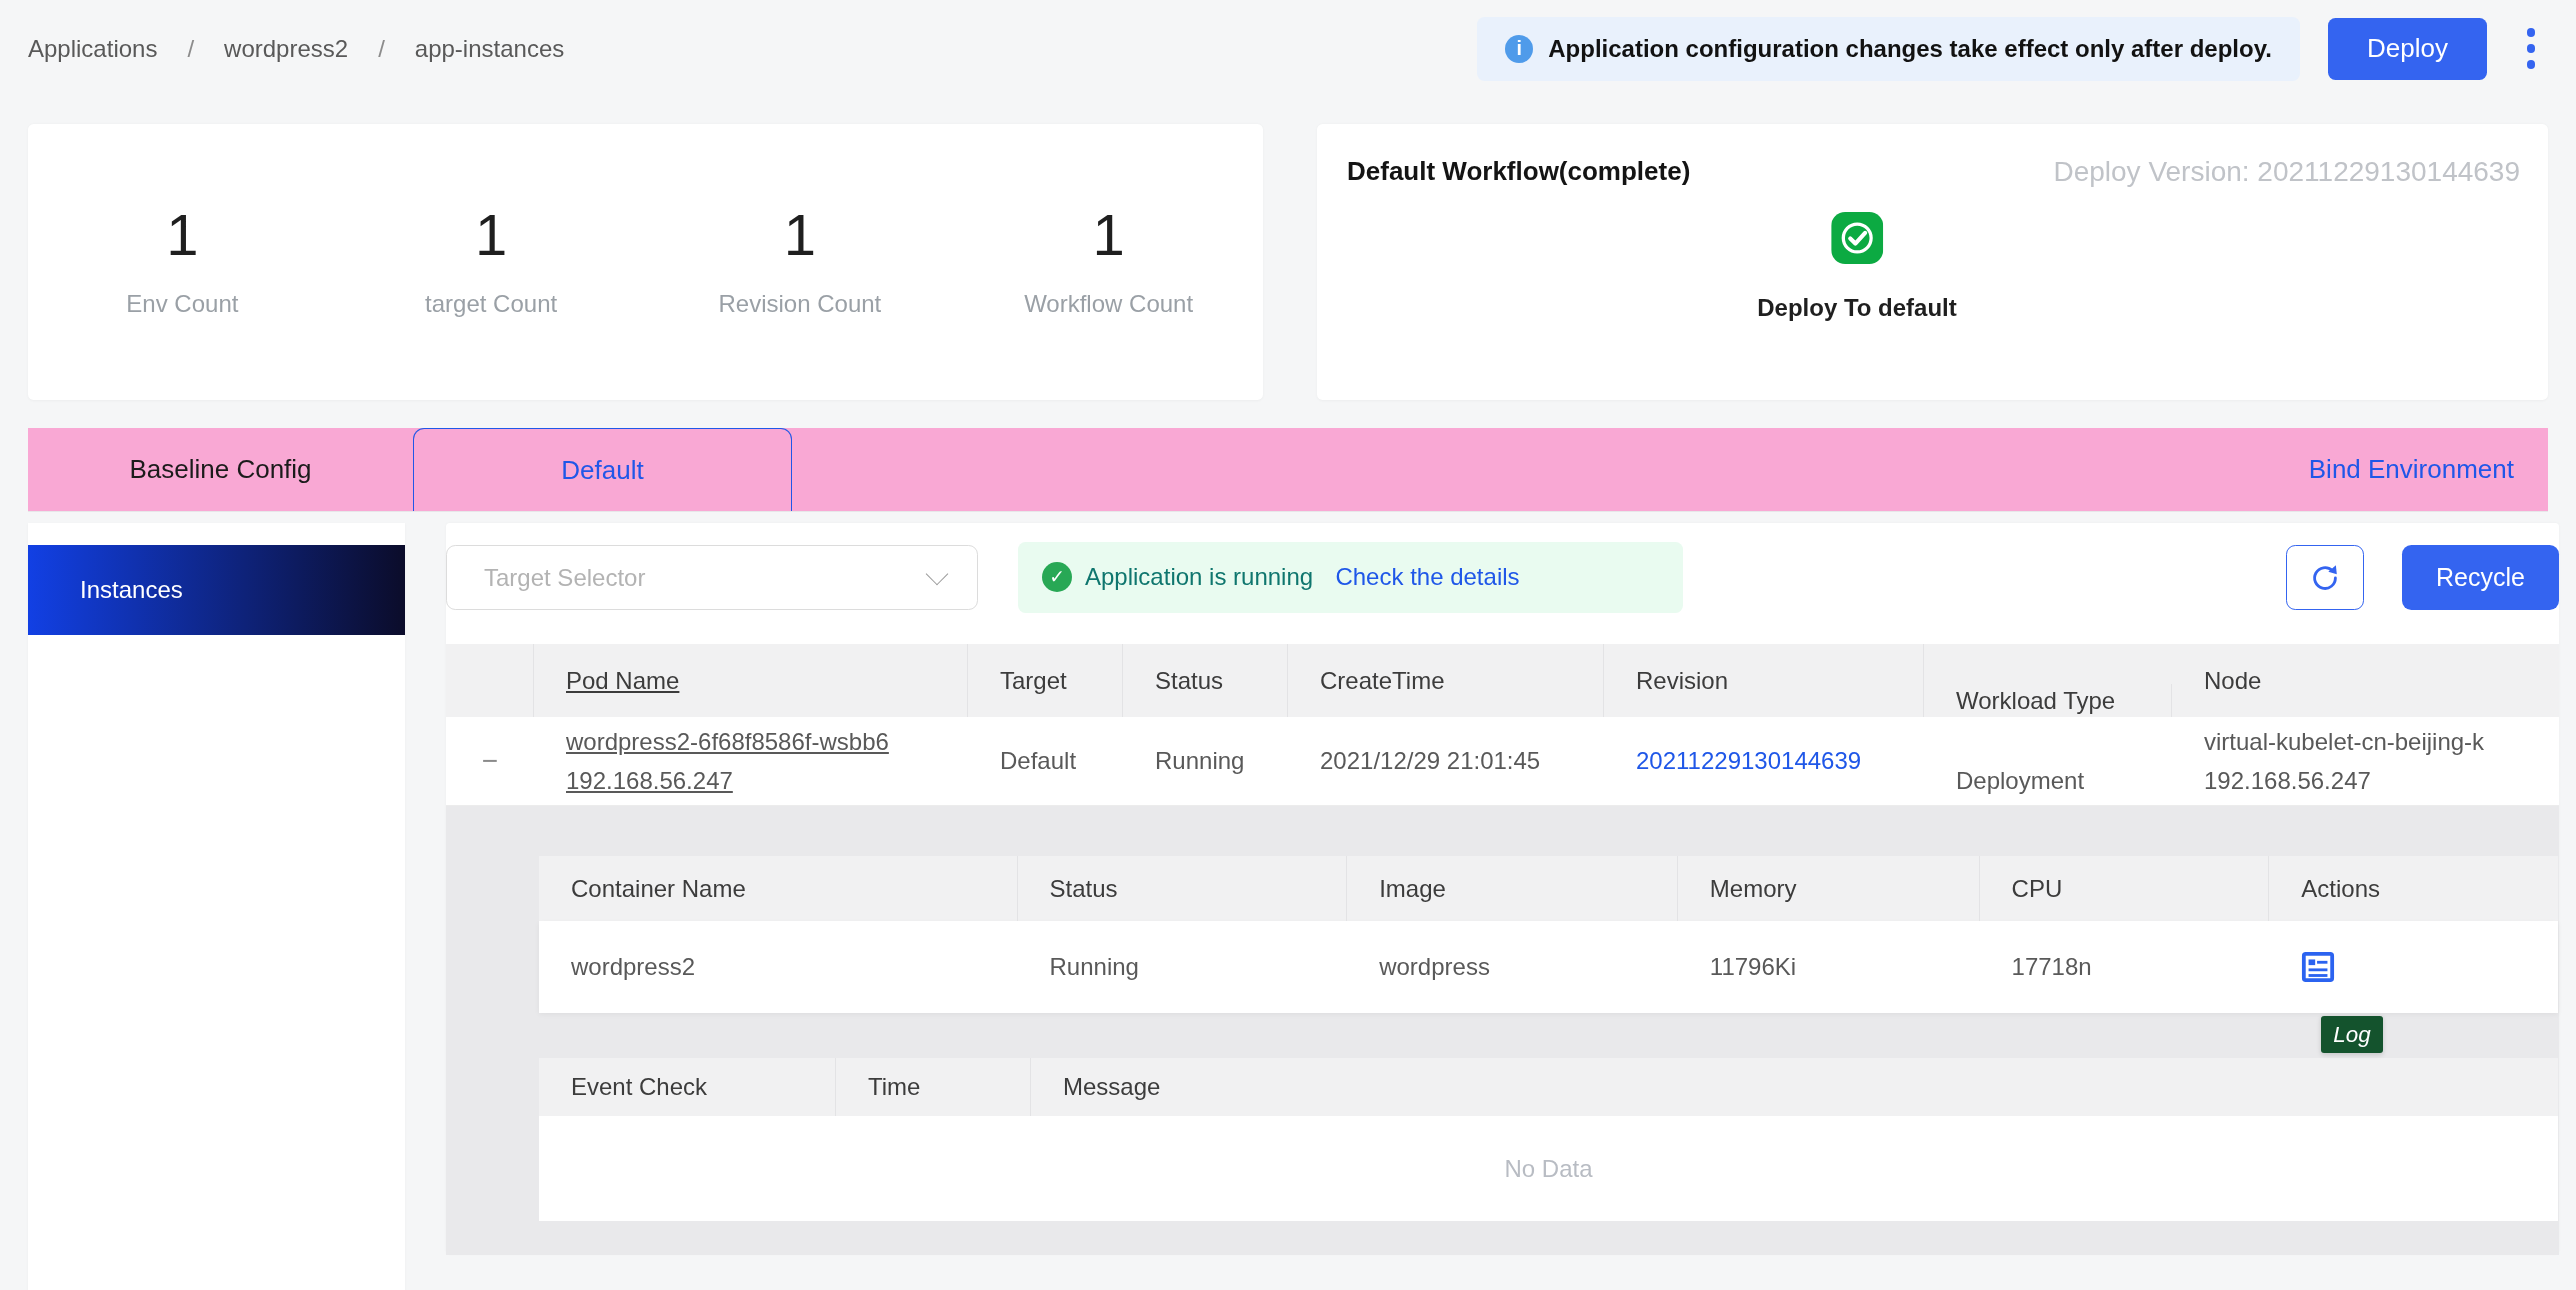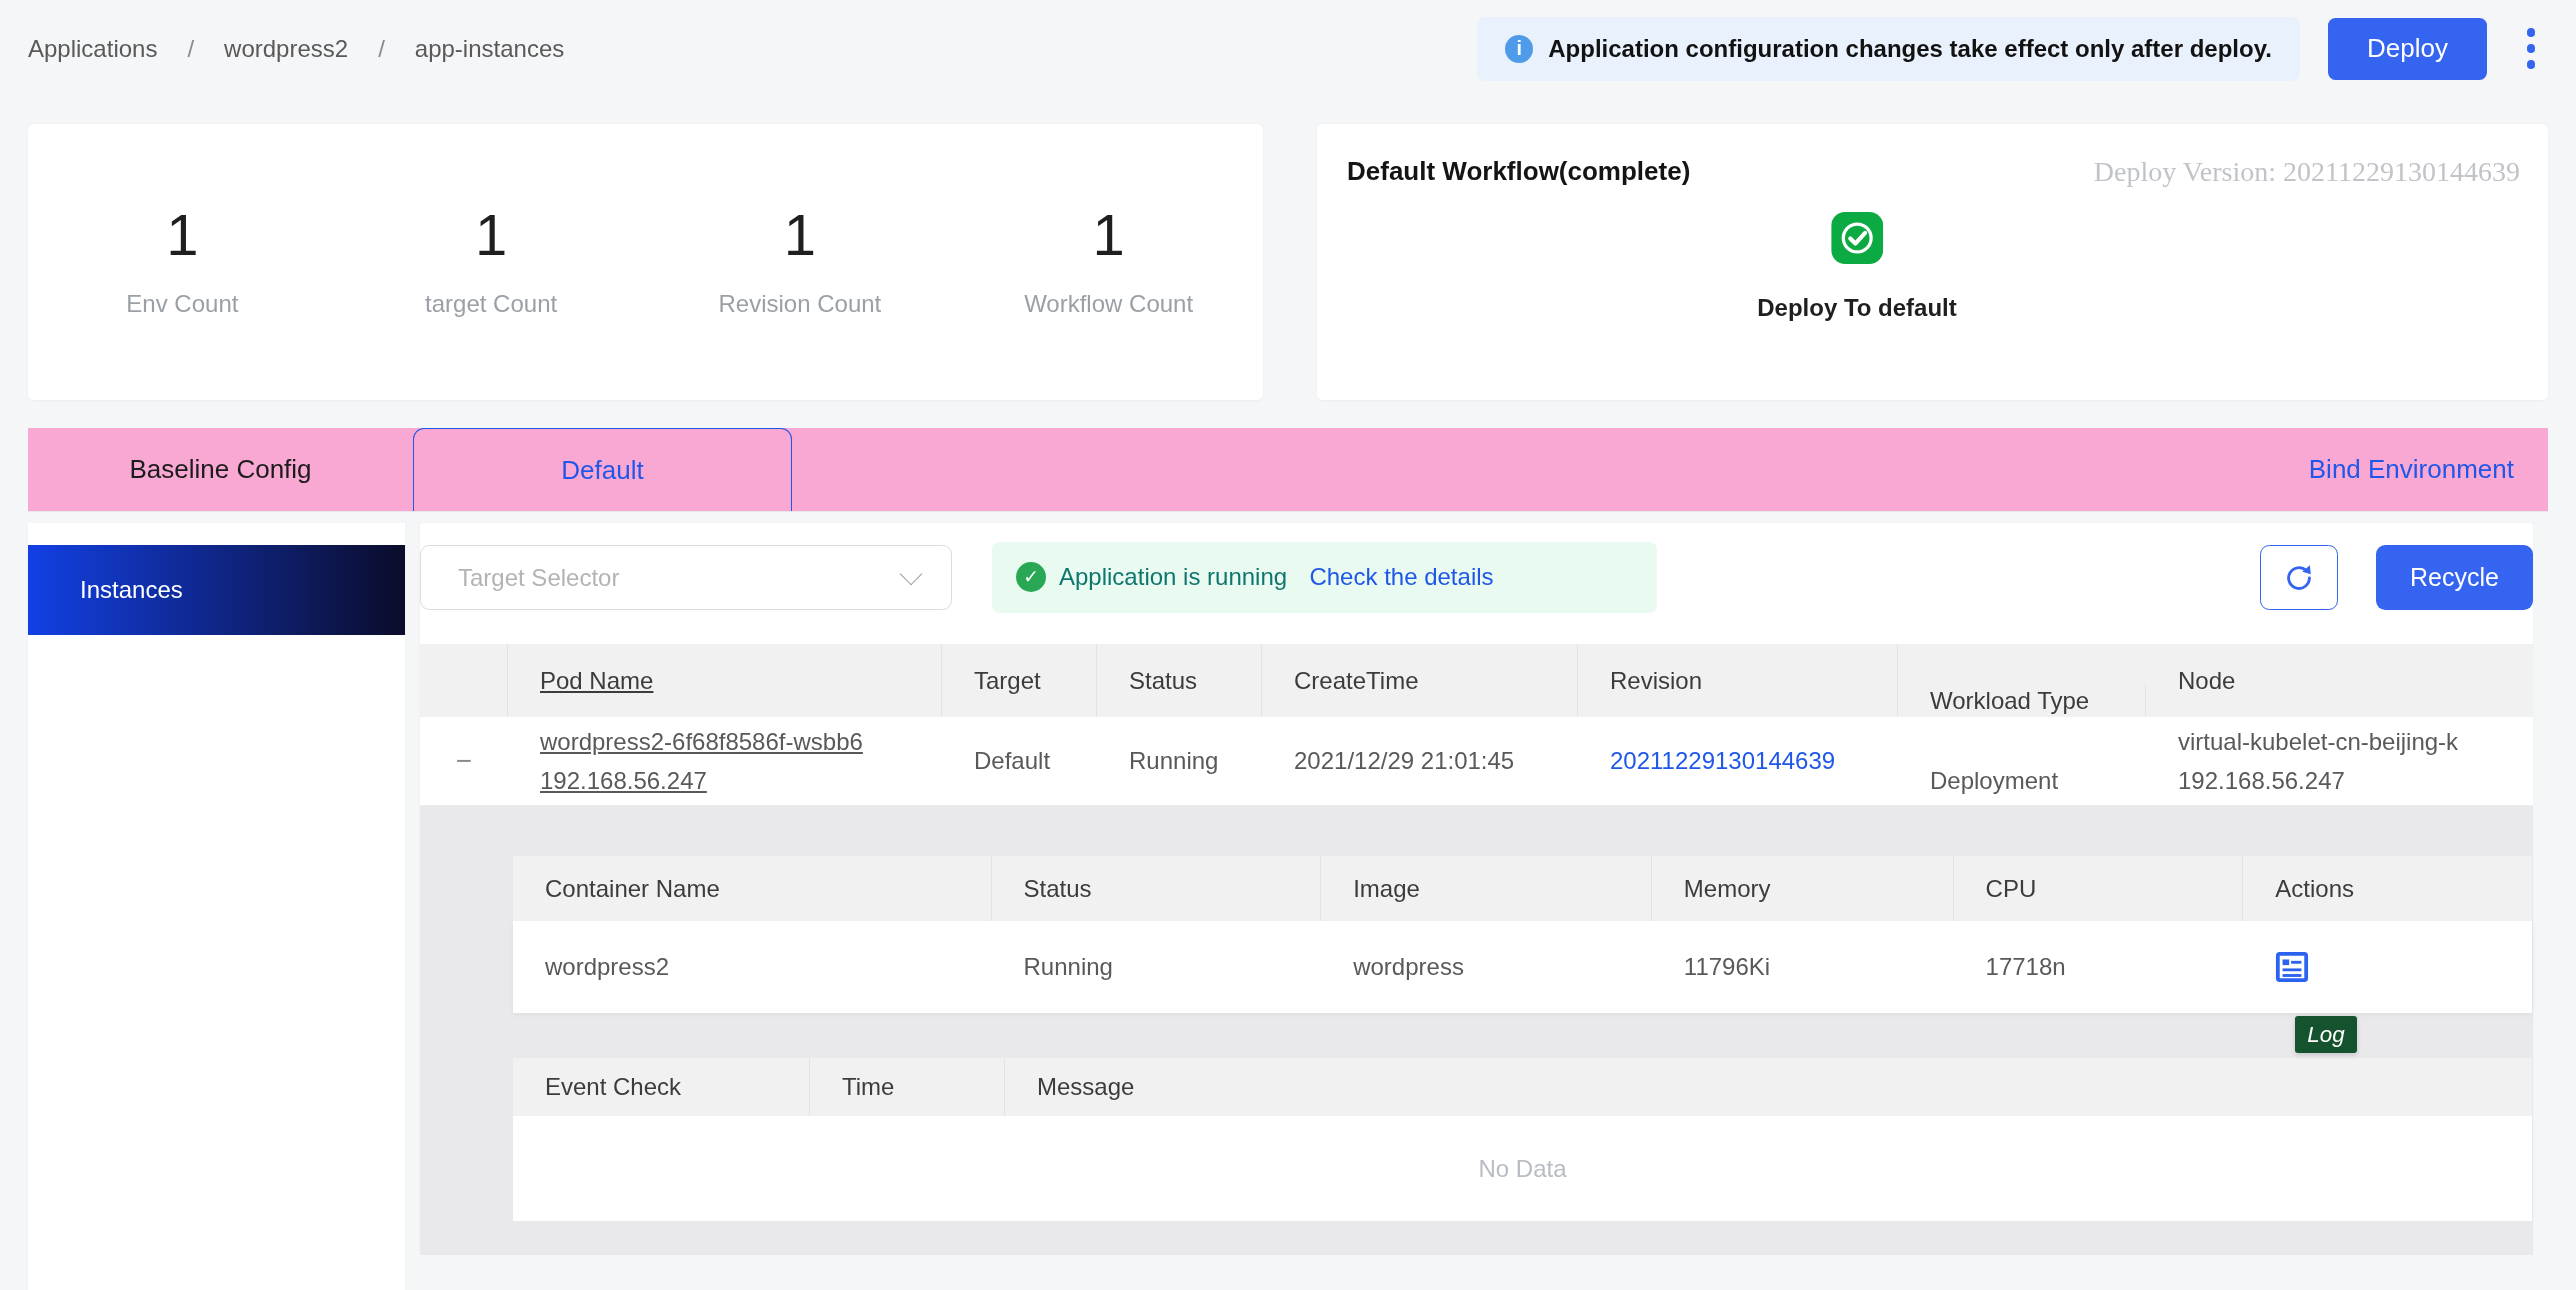--- a/index.html
+++ b/index.html
@@ -37,21 +37,21 @@
     display:flex;padding-top:82px;box-sizing:border-box;}
   .stat{flex:1;text-align:center;}
   .stat-value{font-size:58px;font-weight:500;color:#1f1f1f;line-height:1;}
   .stat-label{margin-top:26px;font-size:24px;color:#9aa0a6;}
 
   
   #workflow-card{left:1317px;top:124px;width:1231px;height:276px;}
   .wf-head{display:flex;justify-content:space-between;align-items:flex-start;
     padding:32px 28px 0 30px;}
   .wf-title{font-size:26px;font-weight:700;color:#141414;}
-  .wf-version{font-size:28px;color:#c0c3c8;font-family:Liberation Serif, serif;}
+  .wf-version{font-size:28px;color:#c0c3c8;}
   .wf-node{position:absolute;left:540px;top:88px;transform:translateX(-50%);
     display:flex;flex-direction:column;align-items:center;gap:30px;}
   .wf-node-label{font-size:24px;font-weight:700;color:#1f1f1f;white-space:nowrap;}
 
   
   #tabs{position:absolute;left:28px;top:428px;width:2520px;height:84px;background:#f9a8d4;
     border-bottom:0.9px solid #e7e7e9;display:flex;align-items:stretch;box-sizing:border-box;}
   .tab{display:flex;align-items:center;justify-content:center;font-size:26px;cursor:pointer;}
   .tab-baseline{width:385px;color:#1b1b1b;}
   .tab-default{width:379px;color:#2057e8;border:1.9px solid #2057e8;border-bottom:none;
@@ -60,21 +60,21 @@
     font-size:26px;cursor:pointer;text-decoration:none;}
 
   
   #sidebar{position:absolute;left:28px;top:523px;width:377px;height:768px;background:#fff;
     padding-top:22.4px;box-sizing:border-box;box-shadow:0 0.9px 2.8px rgba(0,0,0,0.04);}
   .side-item{height:90px;display:flex;align-items:center;padding-left:52px;
     font-size:24px;color:#fff;cursor:pointer;
     background:linear-gradient(90deg,#1240e4 0%,#0b0c2a 100%);}
 
   
-  #main{position:absolute;left:420px;top:523px;width:2113px;height:730px;background:#fff;
+  #main{position:absolute;left:446px;top:523px;width:2113px;height:730px;background:#fff;
     border-radius:3.7px;box-shadow:0 0.9px 2.8px rgba(0,0,0,0.04);}
   .toolbar{position:relative;height:121px;}
   .select{position:absolute;left:0;top:22.4px;width:532px;height:65px;background:#fff;
     border:0.9px solid #dcdcdc;border-radius:9.3px;box-sizing:border-box;
     display:flex;align-items:center;padding:0 32px 0 37px;cursor:pointer;}
   .select-ph{flex:1;font-size:24px;color:#b3b3b3;}
   .chev{width:15px;height:15px;border-right:1.9px solid #9a9a9a;border-bottom:1.9px solid #9a9a9a;
     transform:rotate(45deg) translate(-2.8px,-2.8px);}
   .status-banner{position:absolute;left:572px;top:18.7px;width:665px;height:71px;
     background:#e9fbf0;border-radius:7.5px;display:flex;align-items:center;gap:13px;

